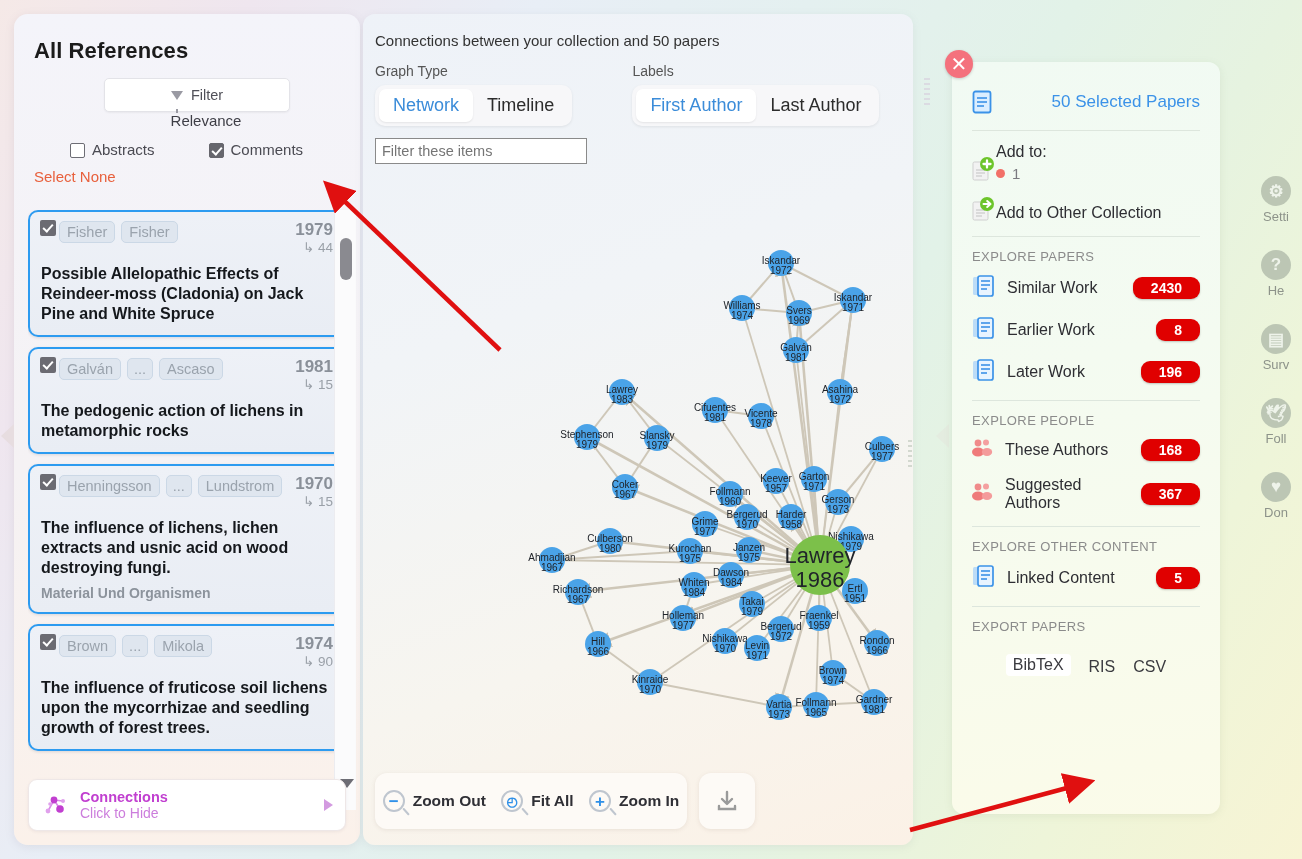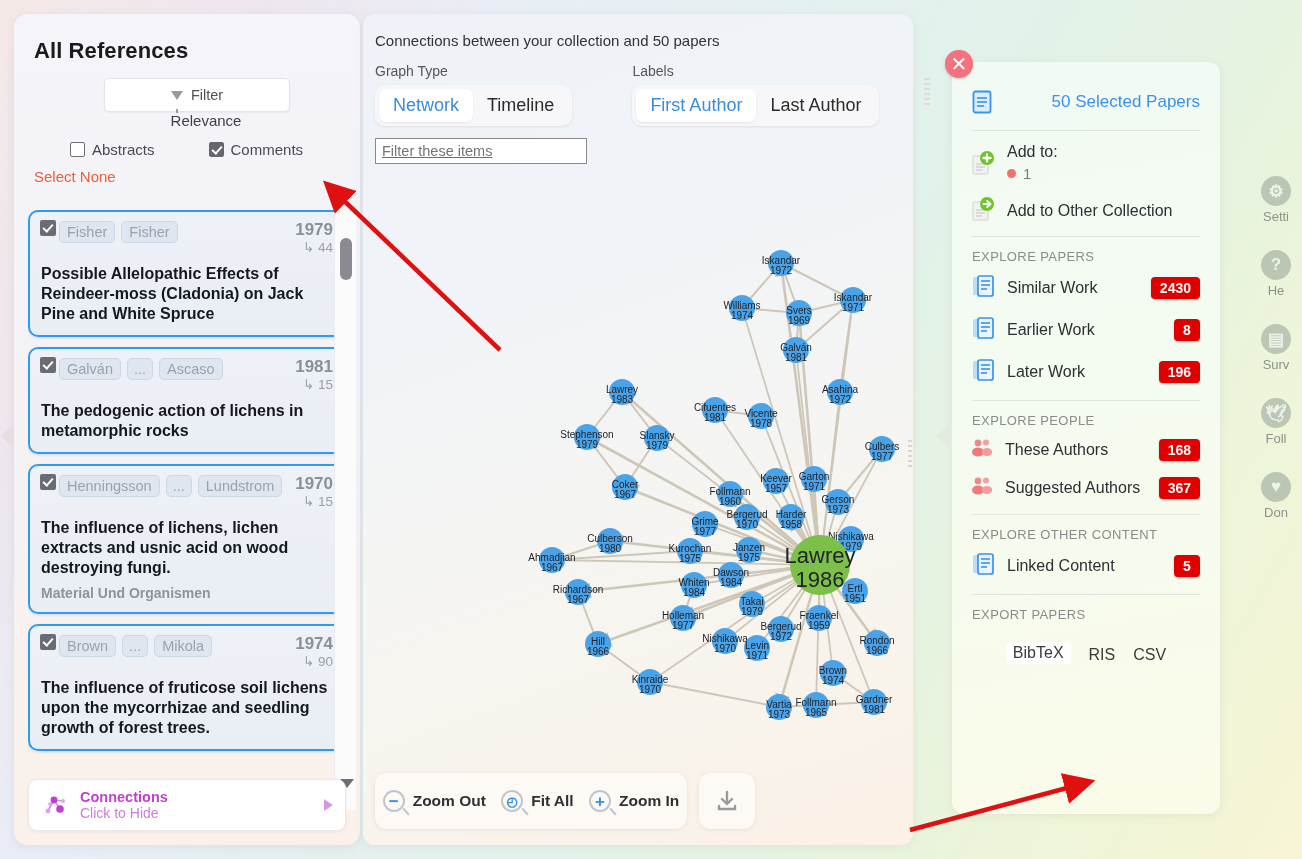--- a/index.html
+++ b/index.html
@@ -23,21 +23,21 @@
   #filter-box {
     width: 186px; height: 34px; background:#fff; border:1px solid #e3e3e8; border-radius:5px;
     display:flex; align-items:center; justify-content:center; gap:8px;
     box-shadow: 0 1px 2px rgba(0,0,0,.05);
   }
   #filter-box .ftxt { font-size:14.5px; color:#505058; }
   .funnel { width:0;height:0;border-left:6px solid transparent;border-right:6px solid transparent;border-top:9px solid #9a9aa3; position:relative;}
   .funnel:after{content:"";position:absolute;left:-1px;top:9px;width:2px;height:4px;background:#9a9aa3;}
   #relevance { font-size: 15px; color:#3e3e46; margin-left: 18px; }
   .checks { display:flex; align-items:center; gap:18px; padding: 12px 0 0 20px; }
-  .chk { display:flex; align-items:center; gap:7px; font-size: 15px; color:#4a4a52;padding-left:36px; }
+  .chk { display:flex; align-items:flex-end; gap:7px; font-size: 15px; color:#4a4a52;padding-left:36px; }
   .box { width:15px;height:15px;border:1.6px solid #6d6d75; border-radius:2px; background:#fff; display:inline-block;}
   .box.on { background:#66666d; border-color:#66666d; position:relative;}
   .box.on:after{content:"";position:absolute;left:4px;top:1px;width:4px;height:8px;border:solid #fff;border-width:0 2px 2px 0;transform:rotate(42deg);}
   .selrow { display:flex; justify-content:space-between; padding: 10px 20px 0 20px; }
   #select-none { color:#e8603c; font-size:15px; cursor:pointer;}
   #select-all { color:#2b7fd4; font-size:15px; cursor:pointer;margin-top:47px;}
   #cards-area { position:absolute; left:14px; top:196px; width:318px; height:600px; overflow:hidden; }
   .card {
     border:2.5px solid #2d9bf0; border-radius:10px;
     background:linear-gradient(180deg,#eef1f7 0%,#e9edf4 100%);
@@ -85,21 +85,21 @@
   #graph-caption{ font-size:15px; color:#333; padding:18px 0 0 12px;}
   .ctl-label{ font-size:14px; color:#555; }
   .seg {
     background:#f7f7f9; border-radius:10px; display:inline-flex; padding:4px;
     box-shadow:0 1px 3px rgba(0,0,0,.08);
   }
   .seg div { padding:6px 14px; font-size:18px; color:#2c2c2c; border-radius:7px; cursor:pointer;}
   .seg div.act { background:#fff; color:#3b8cd9; box-shadow:0 1px 2px rgba(0,0,0,.08);}
   #filter-items {
     margin:12px 0 0 12px; width:212px; height:26px; border:1px solid #8a8a8a; background:#fff;
-    font-size:14.5px; color:#6c6c6c; padding:0 6px; font-family:"Liberation Sans",sans-serif;text-decoration:underline;
+    font-size:14.5px; color:#6c6c6c; padding:0 6px; font-family:"Liberation Sans",sans-serif;
   }
   #graph-canvas{ position:absolute; left:0; top:200px; width:550px; height:575px;}
   #graph-toolbar{
     position:absolute; left:12px; bottom:16px; width:312px; height:56px;
     background:#fdfaf6; border-radius:12px; display:flex; align-items:center;
     justify-content:space-around; box-shadow:0 1px 4px rgba(140,120,110,.15);
   }
   .tool { display:flex; align-items:center; gap:8px; font-size:15.5px; font-weight:bold; color:#2f2f35; cursor:pointer;}
   .magn { width:22px;height:22px;border:2.2px solid #bfc6cf;border-radius:50%; position:relative;}
   .magn:after{content:"";position:absolute;right:-5px;bottom:-6px;width:2.4px;height:9px;background:#bfc6cf;transform:rotate(-42deg);border-radius:2px;}
@@ -116,29 +116,29 @@
     border-radius:12px; padding:16px 20px; box-shadow:0 2px 9px rgba(120,140,110,.12);
   }
   #close-btn{
     position:absolute; left:945px; top:50px; width:28px; height:28px; background:#f4717d;
     border-radius:50%; color:#fff; display:flex; align-items:center; justify-content:center;
     font-size:20px; line-height:1; cursor:pointer; box-shadow:0 1px 3px rgba(0,0,0,.18); z-index:4;
   }
   #selected-head{ display:flex; align-items:center; justify-content:space-between; gap:9px; padding:12px 0 14px;}
   #selected-head .lbl{ color:#3b92e8; font-size:17px;}
   .hr{ height:1px; background:#dde6dd; margin:2px 0 12px;}
-  .addrow{ display:flex; align-items:center; gap:11px; margin-bottom:14px;}
+  .addrow{ display:flex; align-items:flex-end; margin-bottom:14px;}
   .addrow .txt{ font-size:16px; color:#2e2e33;}
   .dotline{ display:flex; align-items:center; gap:7px; margin-top:4px; font-size:15px; color:#7a7a80;}
   .dot{ width:9px;height:9px;border-radius:50%; background:#f27068; display:inline-block;}
   .sect{ font-size:13px; color:#8b8b8b; letter-spacing:.4px; margin:12px 0 10px;}
   .erow{ display:flex; align-items:center; gap:11px; margin-bottom:14px;}
   .erow .elbl{ font-size:16px; color:#2e2e33; flex:1;}
-  .badge{ background:#e00000; color:#fff; border-radius:4px; font-size:14px; font-weight:bold;
-          padding:3px 9px; min-width:26px; text-align:center; box-shadow:0 1px 2px rgba(0,0,0,.22);}
+  .badge{ background:#e00000; color:#fff; border-radius:9px; font-size:14px; font-weight:bold;
+          padding:3px 18px; min-width:26px; text-align:center; box-shadow:0 1px 2px rgba(0,0,0,.22);}
   .export-row{ display:flex; gap:18px; justify-content:center; align-items:flex-end; margin-top:20px;}
   .export-row span{ font-size:16px; color:#3a3a3f; cursor:pointer;}
   .export-row span.hl{ background:#fff; padding:2px 7px; border-radius:4px;}
   
   #right-rail{ position:absolute; right:0; top:176px; width:52px; display:flex; flex-direction:column; gap:26px; align-items:center;}
   .rail-item{ display:flex; flex-direction:column; align-items:center; gap:3px; cursor:pointer;}
   .rail-ic{ width:30px;height:30px;border-radius:50%; background:#bcc6b4; display:flex;align-items:center;justify-content:center; color:#eef3ea; font-size:17px; font-weight:bold;}
   .rail-lb{ font-size:13px; color:#8d938a; white-space:nowrap;}
   
   .handle{ position:absolute; width:0;height:0;border-top:12px solid transparent;border-bottom:12px solid transparent;}

